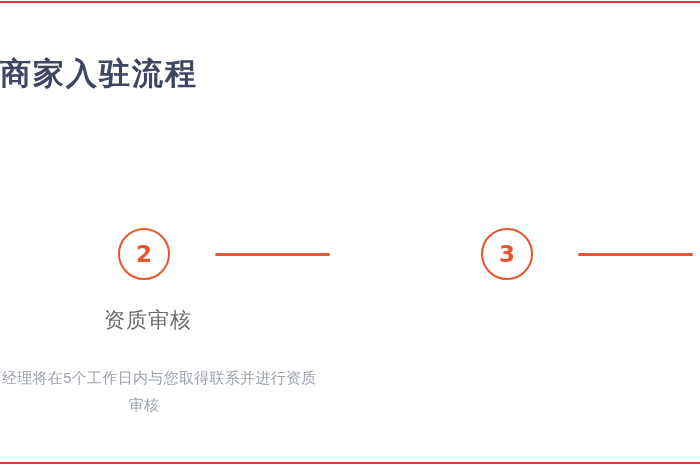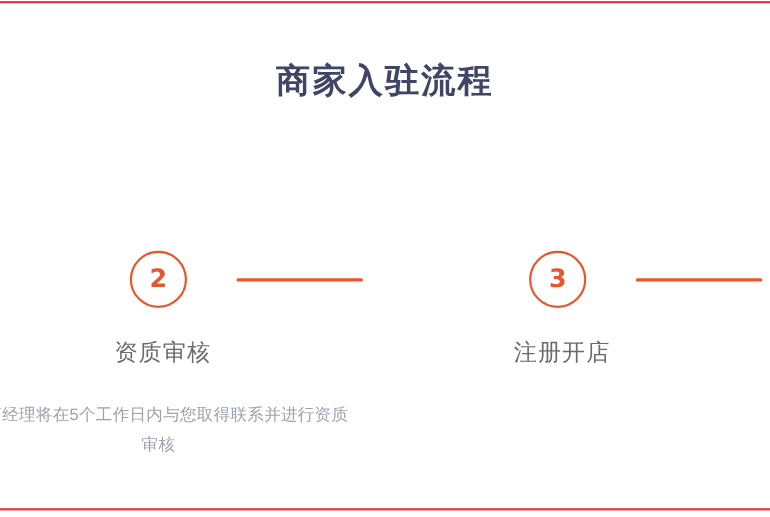--- a/index.html
+++ b/index.html
@@ -30,21 +30,20 @@
     background: #e8323c;
   }
   .edge-rule.top { top: 1px; }
   .edge-rule.bottom { top: 462px; }
 
   .page-title {
     position: absolute;
     top: 34px;
     left: 0;
     width: 700px;
-    text-align: center;
     font-size: 31px;
     font-weight: bold;
     letter-spacing: 2px;
     color: #3f4562;
     line-height: 1.2;
     white-space: nowrap;
   }
 
   
   .steps {
@@ -149,20 +148,19 @@
       <div class="step-desc">招商经理将在5个工作日内与您取得联系并进行资质审核</div>
     </div>
 
     <div class="step step-3">
       <div class="step-marker">
         <div class="step-circle">
           <span class="step-number">3</span>
         </div>
         <div class="step-connector"></div>
       </div>
-      <div class="step-label">注册开店</div>
     </div>
 
   </div>
 
   <div class="edge-rule bottom"></div>
 
 </div>
 
 </body></html>

